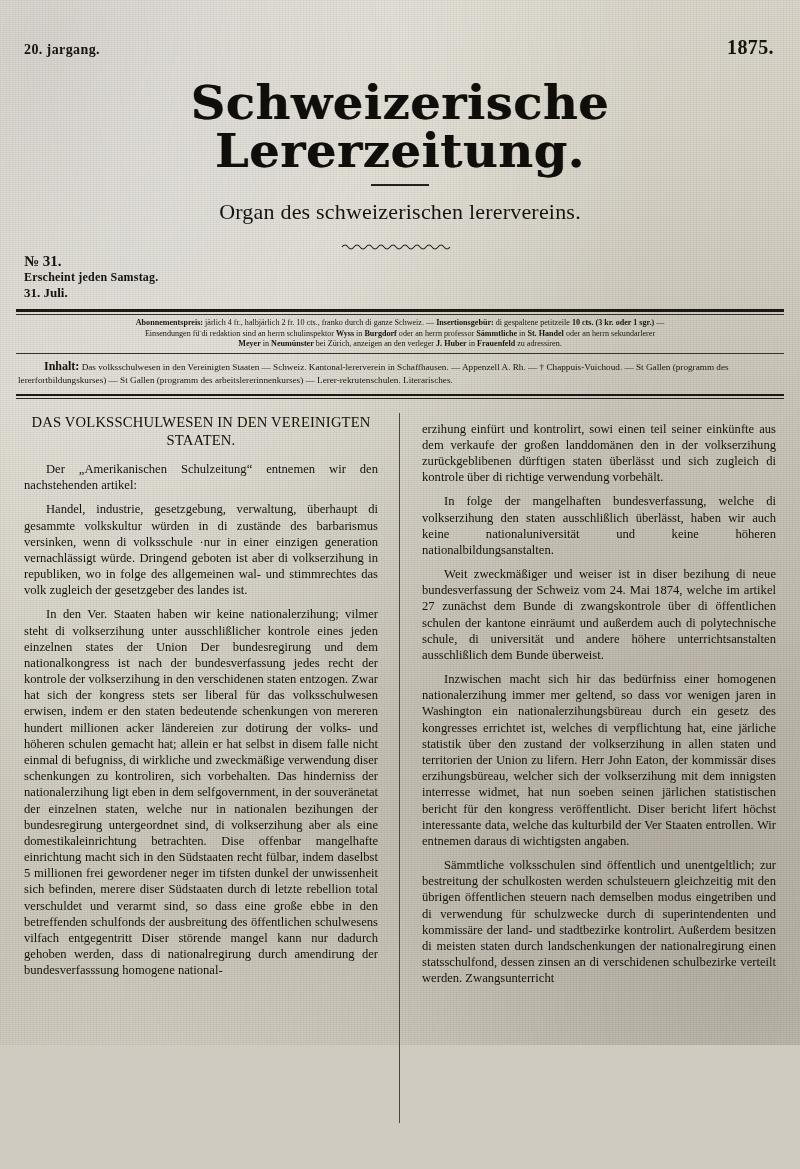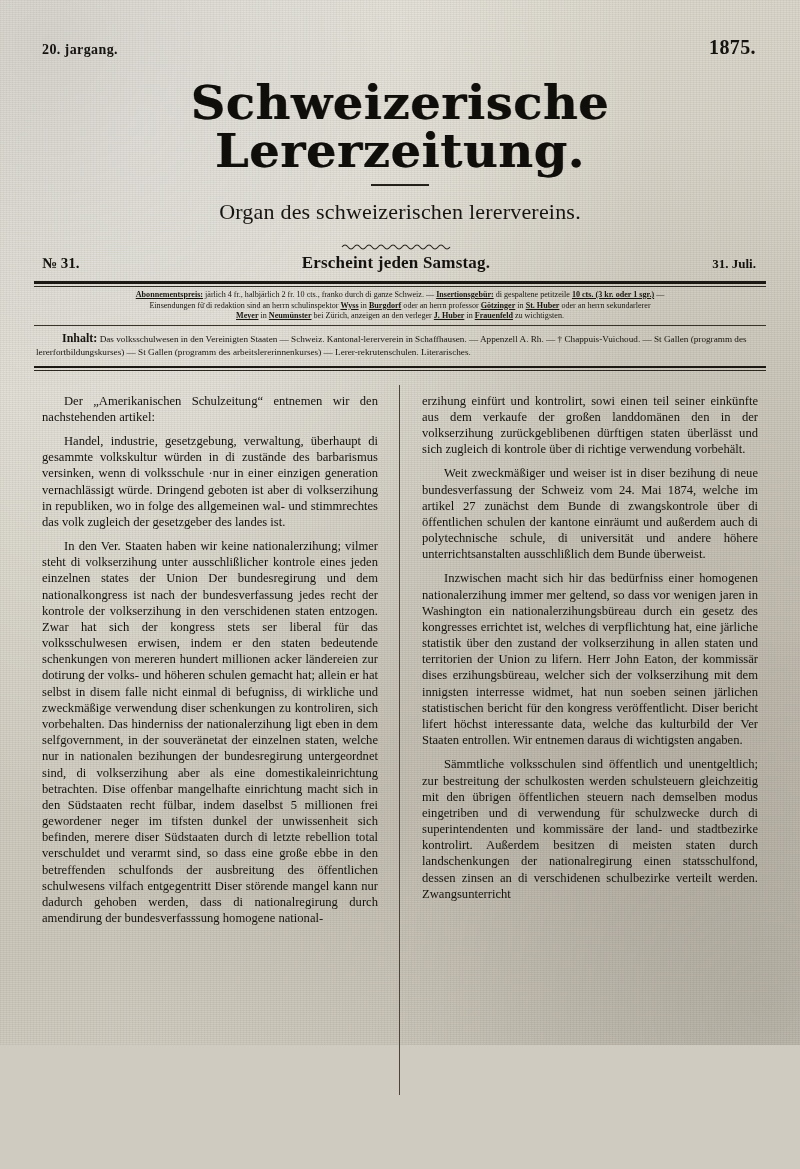--- a/index.html
+++ b/index.html
@@ -21,21 +21,21 @@
     width: 800px;
     height: 1045px;
     box-sizing: border-box;
     background-color: #d2cec3;
     background-image:
       repeating-linear-gradient(0deg, rgba(0,0,0,0.035) 0 1px, rgba(255,255,255,0.02) 1px 2px),
       repeating-linear-gradient(90deg, rgba(0,0,0,0.028) 0 1px, rgba(255,255,255,0.02) 1px 3px),
       radial-gradient(ellipse at 18% 12%, rgba(255,255,255,0.45), rgba(255,255,255,0) 55%),
       radial-gradient(ellipse at 82% 78%, rgba(120,110,95,0.22), rgba(255,255,255,0) 60%),
       linear-gradient(160deg, #dedacf 0%, #d4d0c4 38%, #cbc6ba 72%, #d6d2c6 100%);
-    padding: 0 34px;
+    padding: 0 16px;
   }
   .page::after{
     content:"";
     position:absolute; inset:0;
     pointer-events:none;
     background:
       radial-gradient(circle at 6% 4%, rgba(60,55,45,0.10), rgba(0,0,0,0) 28%),
       radial-gradient(circle at 96% 96%, rgba(60,55,45,0.12), rgba(0,0,0,0) 30%);
     mix-blend-mode: multiply;
   }
@@ -94,23 +94,24 @@
 
   
   .issueline {
     display: flex;
     justify-content: space-between;
     align-items: baseline;
     margin-top: 2px;
     font-weight: bold;
     font-size: 15px;
     padding: 0 10px 0 8px;
+    flex-direction: column;
   }
   .issueline .no { font-size: 15px; }
-  .issueline .freq { font-size: 17px; letter-spacing: .2px; }
+  .issueline .freq { font-size: 12px; letter-spacing: .2px; }
   .issueline .date { font-size: 13px; }
 
   .rule-thick {
     height: 3px;
     background: #1c1915;
     margin-top: 8px;
   }
   .rule-thin {
     height: 1px;
     background: #312c24;
@@ -124,21 +125,21 @@
   
   .subs {
     font-family: "Liberation Serif", serif;
     font-size: 8.1px;
     line-height: 1.33;
     text-align: center;
     padding: 3px 2px 3px 2px;
     color: #17150f;
   }
   .subs p { margin: 0; }
-  .subs b { font-weight: bold; text-decoration: underline; }
+  .subs b { font-weight: bold; }
 
   
   .contents {
     font-family: "Liberation Serif", serif;
     font-size: 9.2px;
     line-height: 1.35;
     padding: 4px 2px 4px 2px;
     text-align: left;
     color: #17150f;
   }
@@ -208,43 +209,48 @@
     <div class="no">№ 31.</div>
     <div class="freq">Erscheint jeden Samstag.</div>
     <div class="date">31. Juli.</div>
   </div>
 
   <div class="rule-thick"></div>
   <div class="rule-thin"></div>
 
   <div class="subs">
     <p><b>Abonnementspreis:</b><span> järlich 4 fr., halbjärlich 2 fr. 10 cts., franko durch di ganze Schweiz. — </span><b>Insertionsgebür:</b><span> di gespaltene petitzeile </span><b>10 cts. (3 kr. oder 1 sgr.)</b><span> —</span></p>
-    <p><span>Einsendungen fü̈ di redaktion sind an herrn schulinspektor </span><b>Wyss</b><span> in </span><b>Burgdorf</b><span> oder an herrn professor </span><b>Götzinger</b><span> in </span><b>St. Huber</b><span> oder an herrn sekundarlerer</span></p>
-    <p><b>Meyer</b><span> in </span><b>Neumünster</b><span> bei Zürich, anzeigen an den verleger </span><b>J. Huber</b><span> in </span><b>Frauenfeld</b><span> zu wichtigsten.</span></p>
+    <p><span>Einsendungen fü̈ di redaktion sind an herrn schulinspektor </span><b>Wyss</b><span> in </span><b>Burgdorf</b><span> oder an herrn professor </span><b>Sämmtliche</b><span> in </span><b>St. Handel</b><span> oder an herrn sekundarlerer</span></p>
+    <p><b>Meyer</b><span> in </span><b>Neumünster</b><span> bei Zürich, anzeigen an den verleger </span><b>J. Huber</b><span> in </span><b>Frauenfeld</b><span> zu adressiren.</span></p>
   </div>
 
   <div class="rule-hair"></div>
 
   <div class="contents">
     <p><span class="lbl">Inhalt:</span><span> Das volksschulwesen in den Vereinigten Staaten — Schweiz. Kantonal-lererverein in Schaffhausen. — Appenzell A. Rh. — † Chappuis-Vuichoud. — St Gallen (programm des lererfortbildungskurses) — St Gallen (programm des arbeitslererinnenkurses) — Lerer-rekrutenschulen.    Literarisches.</span></p>
   </div>
 
   <div class="rule-double-top"></div>
   <div class="rule-double-bot"></div>
 
   <div class="columns">
 
     <div class="col col-left">
+      <div class="article-title">
+        <span>DAS VOLKSSCHULWESEN IN DEN VEREINIGTEN</span>
+        <span class="l2">STAATEN.</span>
+      </div>
       <p>Der „Amerikanischen Schulzeitung“ entnemen wir den nachstehenden artikel:</p>
       <p>Handel, industrie, gesetzgebung, verwaltung, überhaupt di gesammte volkskultur würden in di zustände des barbarismus versinken, wenn di volksschule ·nur in einer einzigen generation vernachlässigt würde. Dringend geboten ist aber di volkserzihung in republiken, wo in folge des allgemeinen wal- und stimmrechtes das volk zugleich der gesetzgeber des landes ist.</p>
       <p>In den Ver. Staaten haben wir keine nationalerzihung; vilmer steht di volkserzihung unter ausschlißlicher kontrole eines jeden einzelnen states der Union Der bundesregirung und dem nationalkongress ist nach der bundesverfassung jedes recht der kontrole der volkserzihung in den verschidenen staten entzogen. Zwar hat sich der kongress stets ser liberal für das volksschulwesen erwisen, indem er den staten bedeutende schenkungen von mereren hundert millionen acker ländereien zur dotirung der volks- und höheren schulen gemacht hat; allein er hat selbst in disem falle nicht einmal di befugniss, di wirkliche und zweckmäßige verwendung diser schenkungen zu kontroliren, sich vorbehalten. Das hinderniss der nationalerzihung ligt eben in dem selfgovernment, in der souveränetat der einzelnen staten, welche nur in nationalen bezihungen der bundesregirung untergeordnet sind, di volkserzihung aber als eine domestikaleinrichtung betrachten. Dise offenbar mangelhafte einrichtung macht sich in den Südstaaten recht fülbar, indem daselbst 5 millionen frei gewordener neger im tifsten dunkel der unwissenheit sich befinden, merere diser Südstaaten durch di letzte rebellion total verschuldet und verarmt sind, so dass eine große ebbe in den betreffenden schulfonds der ausbreitung des öffentlichen schulwesens vilfach entgegentritt  Diser störende mangel kann nur dadurch gehoben werden, dass di nationalregirung durch amendirung der bundesverfasssung homogene national-</p>
     </div>
 
     <div class="col col-right">
       <p class="noindent">erzihung einfürt und kontrolirt, sowi einen teil seiner einkünfte aus dem verkaufe der großen landdomänen den in der volkserzihung zurückgeblibenen dürftigen staten überlässt und sich zugleich di kontrole über di richtige verwendung vorbehält.</p>
+      <p>In folge der mangelhaften bundesverfassung, welche di volkserzihung den staten ausschlißlich überlässt, haben wir auch keine nationaluniversität und keine höheren nationalbildungsanstalten.</p>
       <p>Weit zweckmäßiger und weiser ist in diser bezihung di neue bundesverfassung der Schweiz vom 24. Mai 1874, welche im artikel 27 zunächst dem Bunde di zwangskontrole über di öffentlichen schulen der kantone einräumt und außerdem auch di polytechnische schule, di universität und andere höhere unterrichtsanstalten ausschlißlich dem Bunde überweist.</p>
       <p>Inzwischen macht sich hir das bedürfniss einer homogenen nationalerzihung immer mer geltend, so dass vor wenigen jaren in Washington ein nationalerzihungsbüreau durch ein gesetz des kongresses errichtet ist, welches di verpflichtung hat, eine järliche statistik über den zustand der volkserzihung in allen staten und territorien der Union zu lifern. Herr John Eaton, der kommissär dises erzihungsbüreau, welcher sich der volkserzihung mit dem innigsten interresse widmet, hat nun soeben seinen järlichen statistischen bericht für den kongress veröffentlicht. Diser bericht lifert höchst interessante data, welche das kulturbild der Ver Staaten entrollen. Wir entnemen daraus di wichtigsten angaben.</p>
       <p>Sämmtliche volksschulen sind öffentlich und unentgeltlich; zur bestreitung der schulkosten werden schulsteuern gleichzeitig mit den übrigen öffentlichen steuern nach demselben modus eingetriben und di verwendung für schulzwecke durch di superintendenten und kommissäre der land- und stadtbezirke kontrolirt. Außerdem besitzen di meisten staten durch landschenkungen der nationalregirung einen statsschulfond, dessen zinsen an di verschidenen schulbezirke verteilt werden. Zwangsunterricht</p>
     </div>
 
   </div>
 
  </div>
 </div>
 

